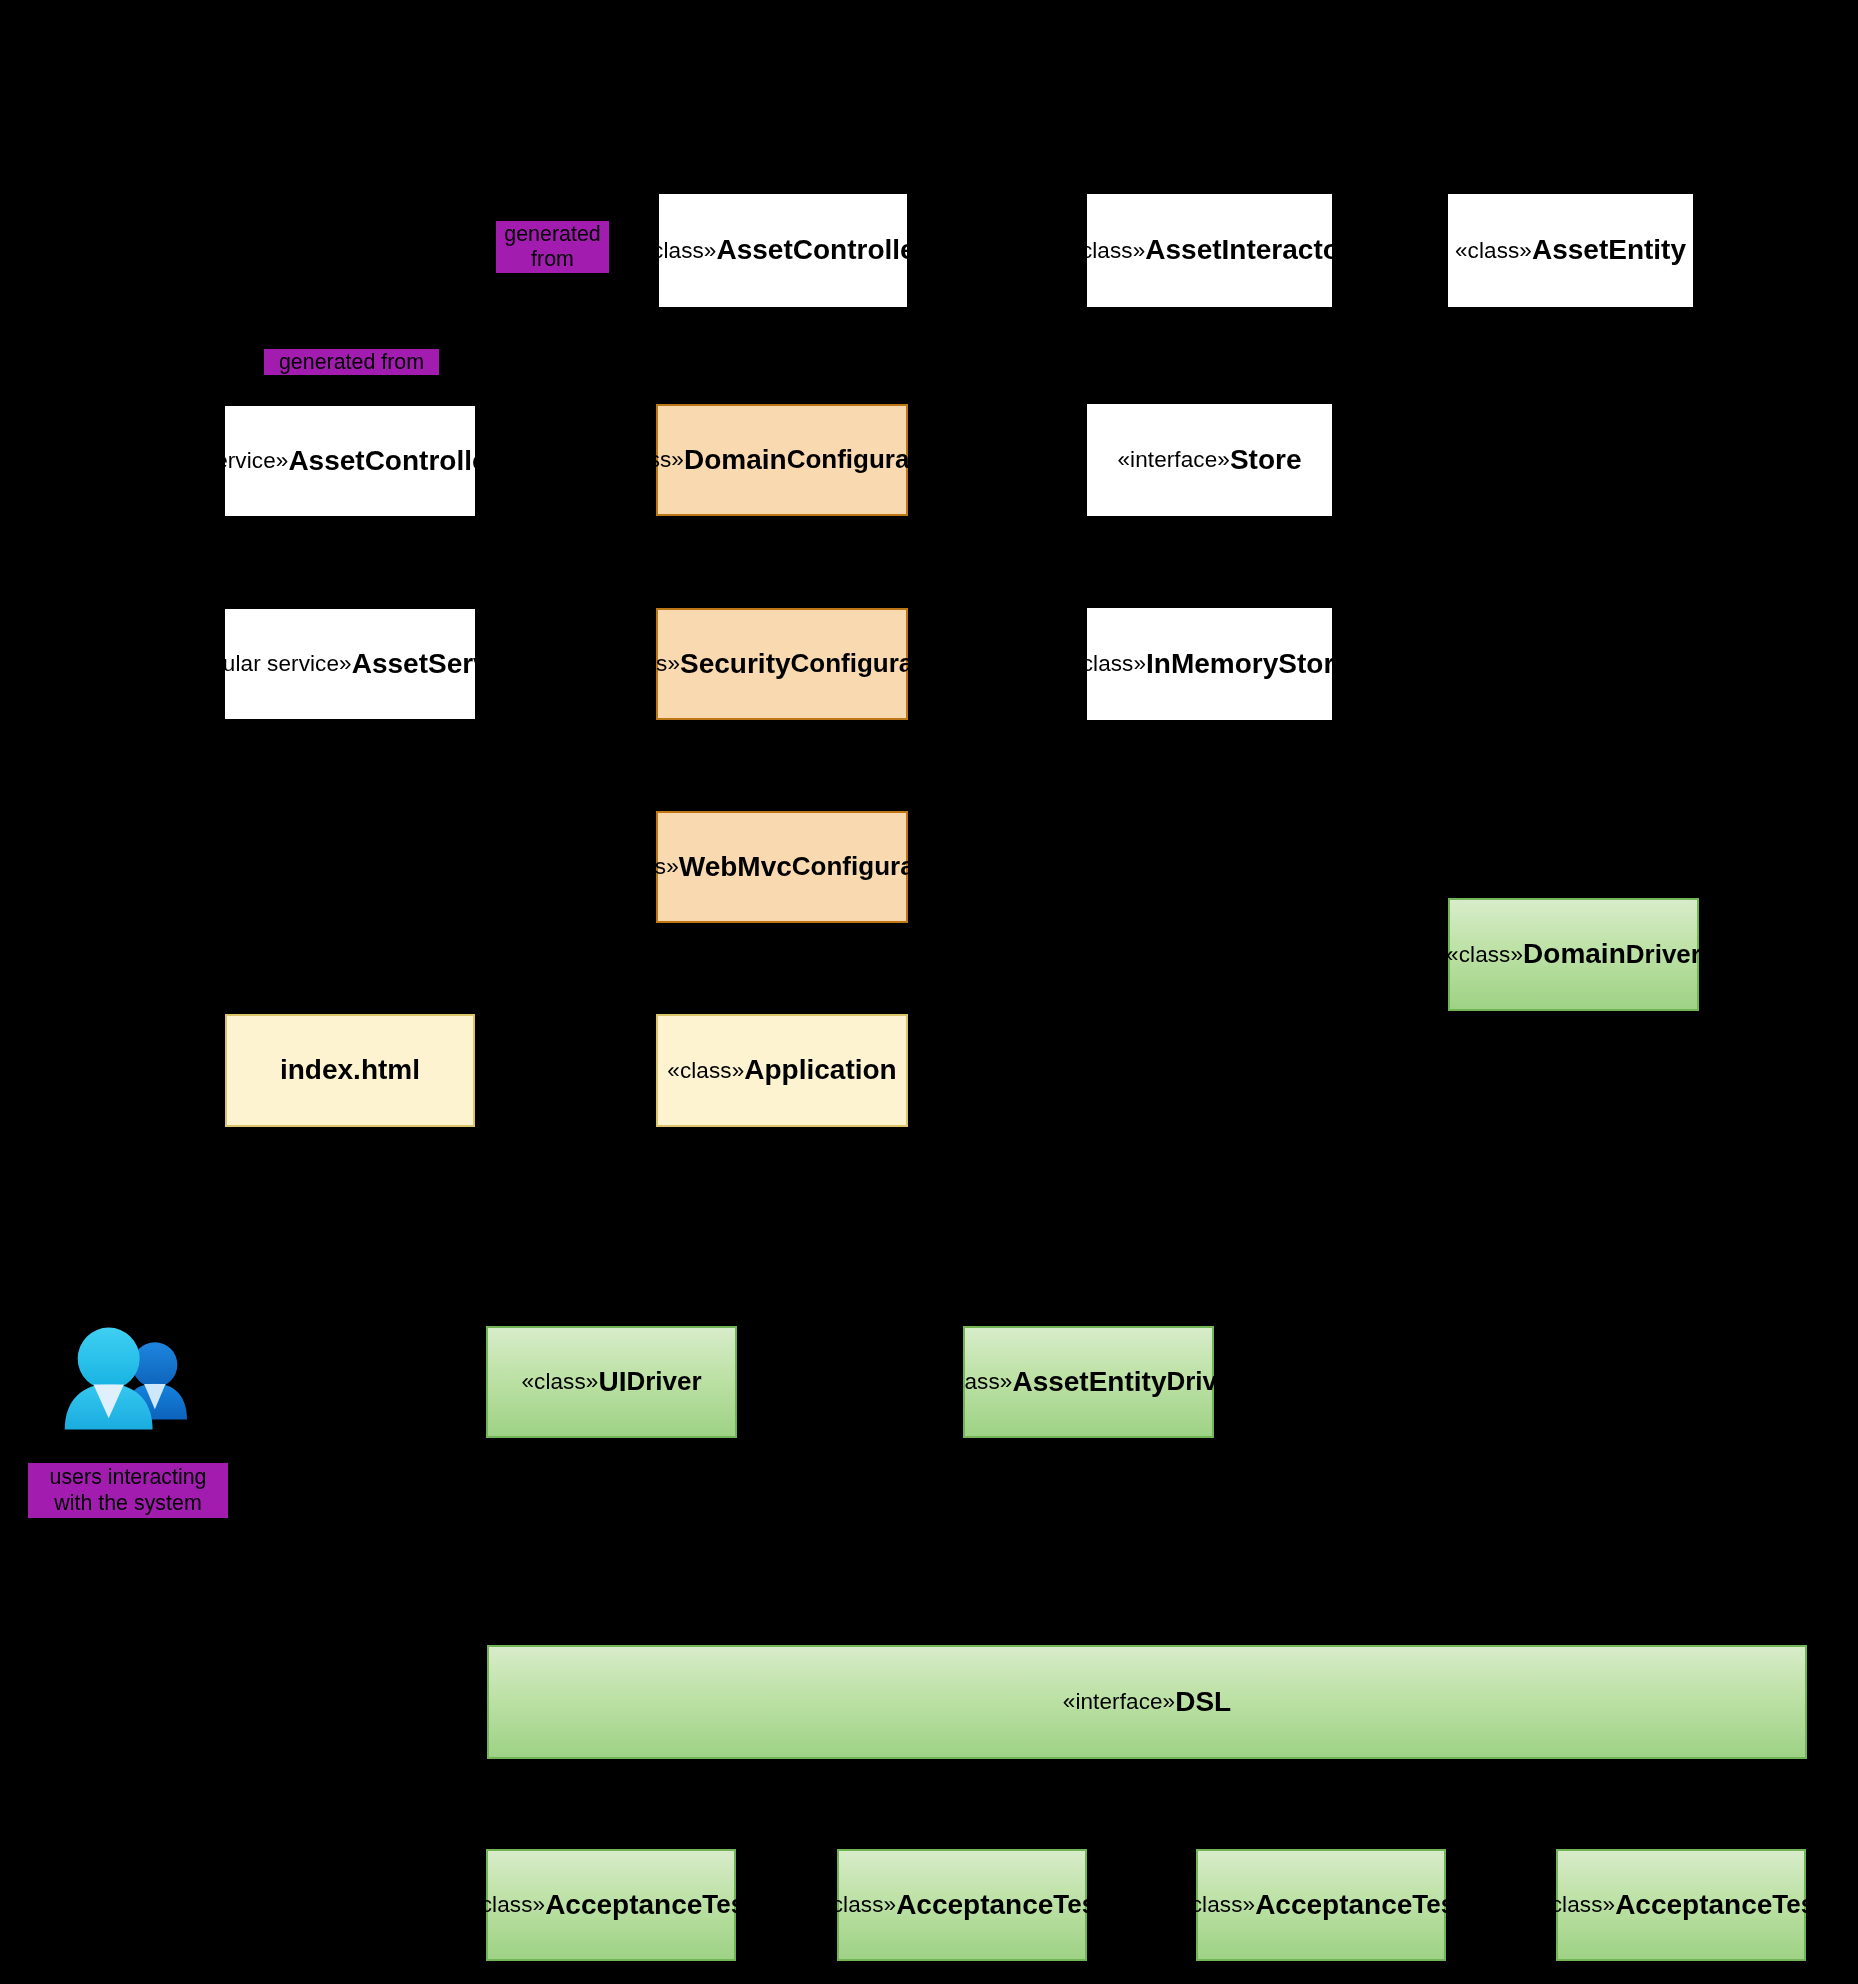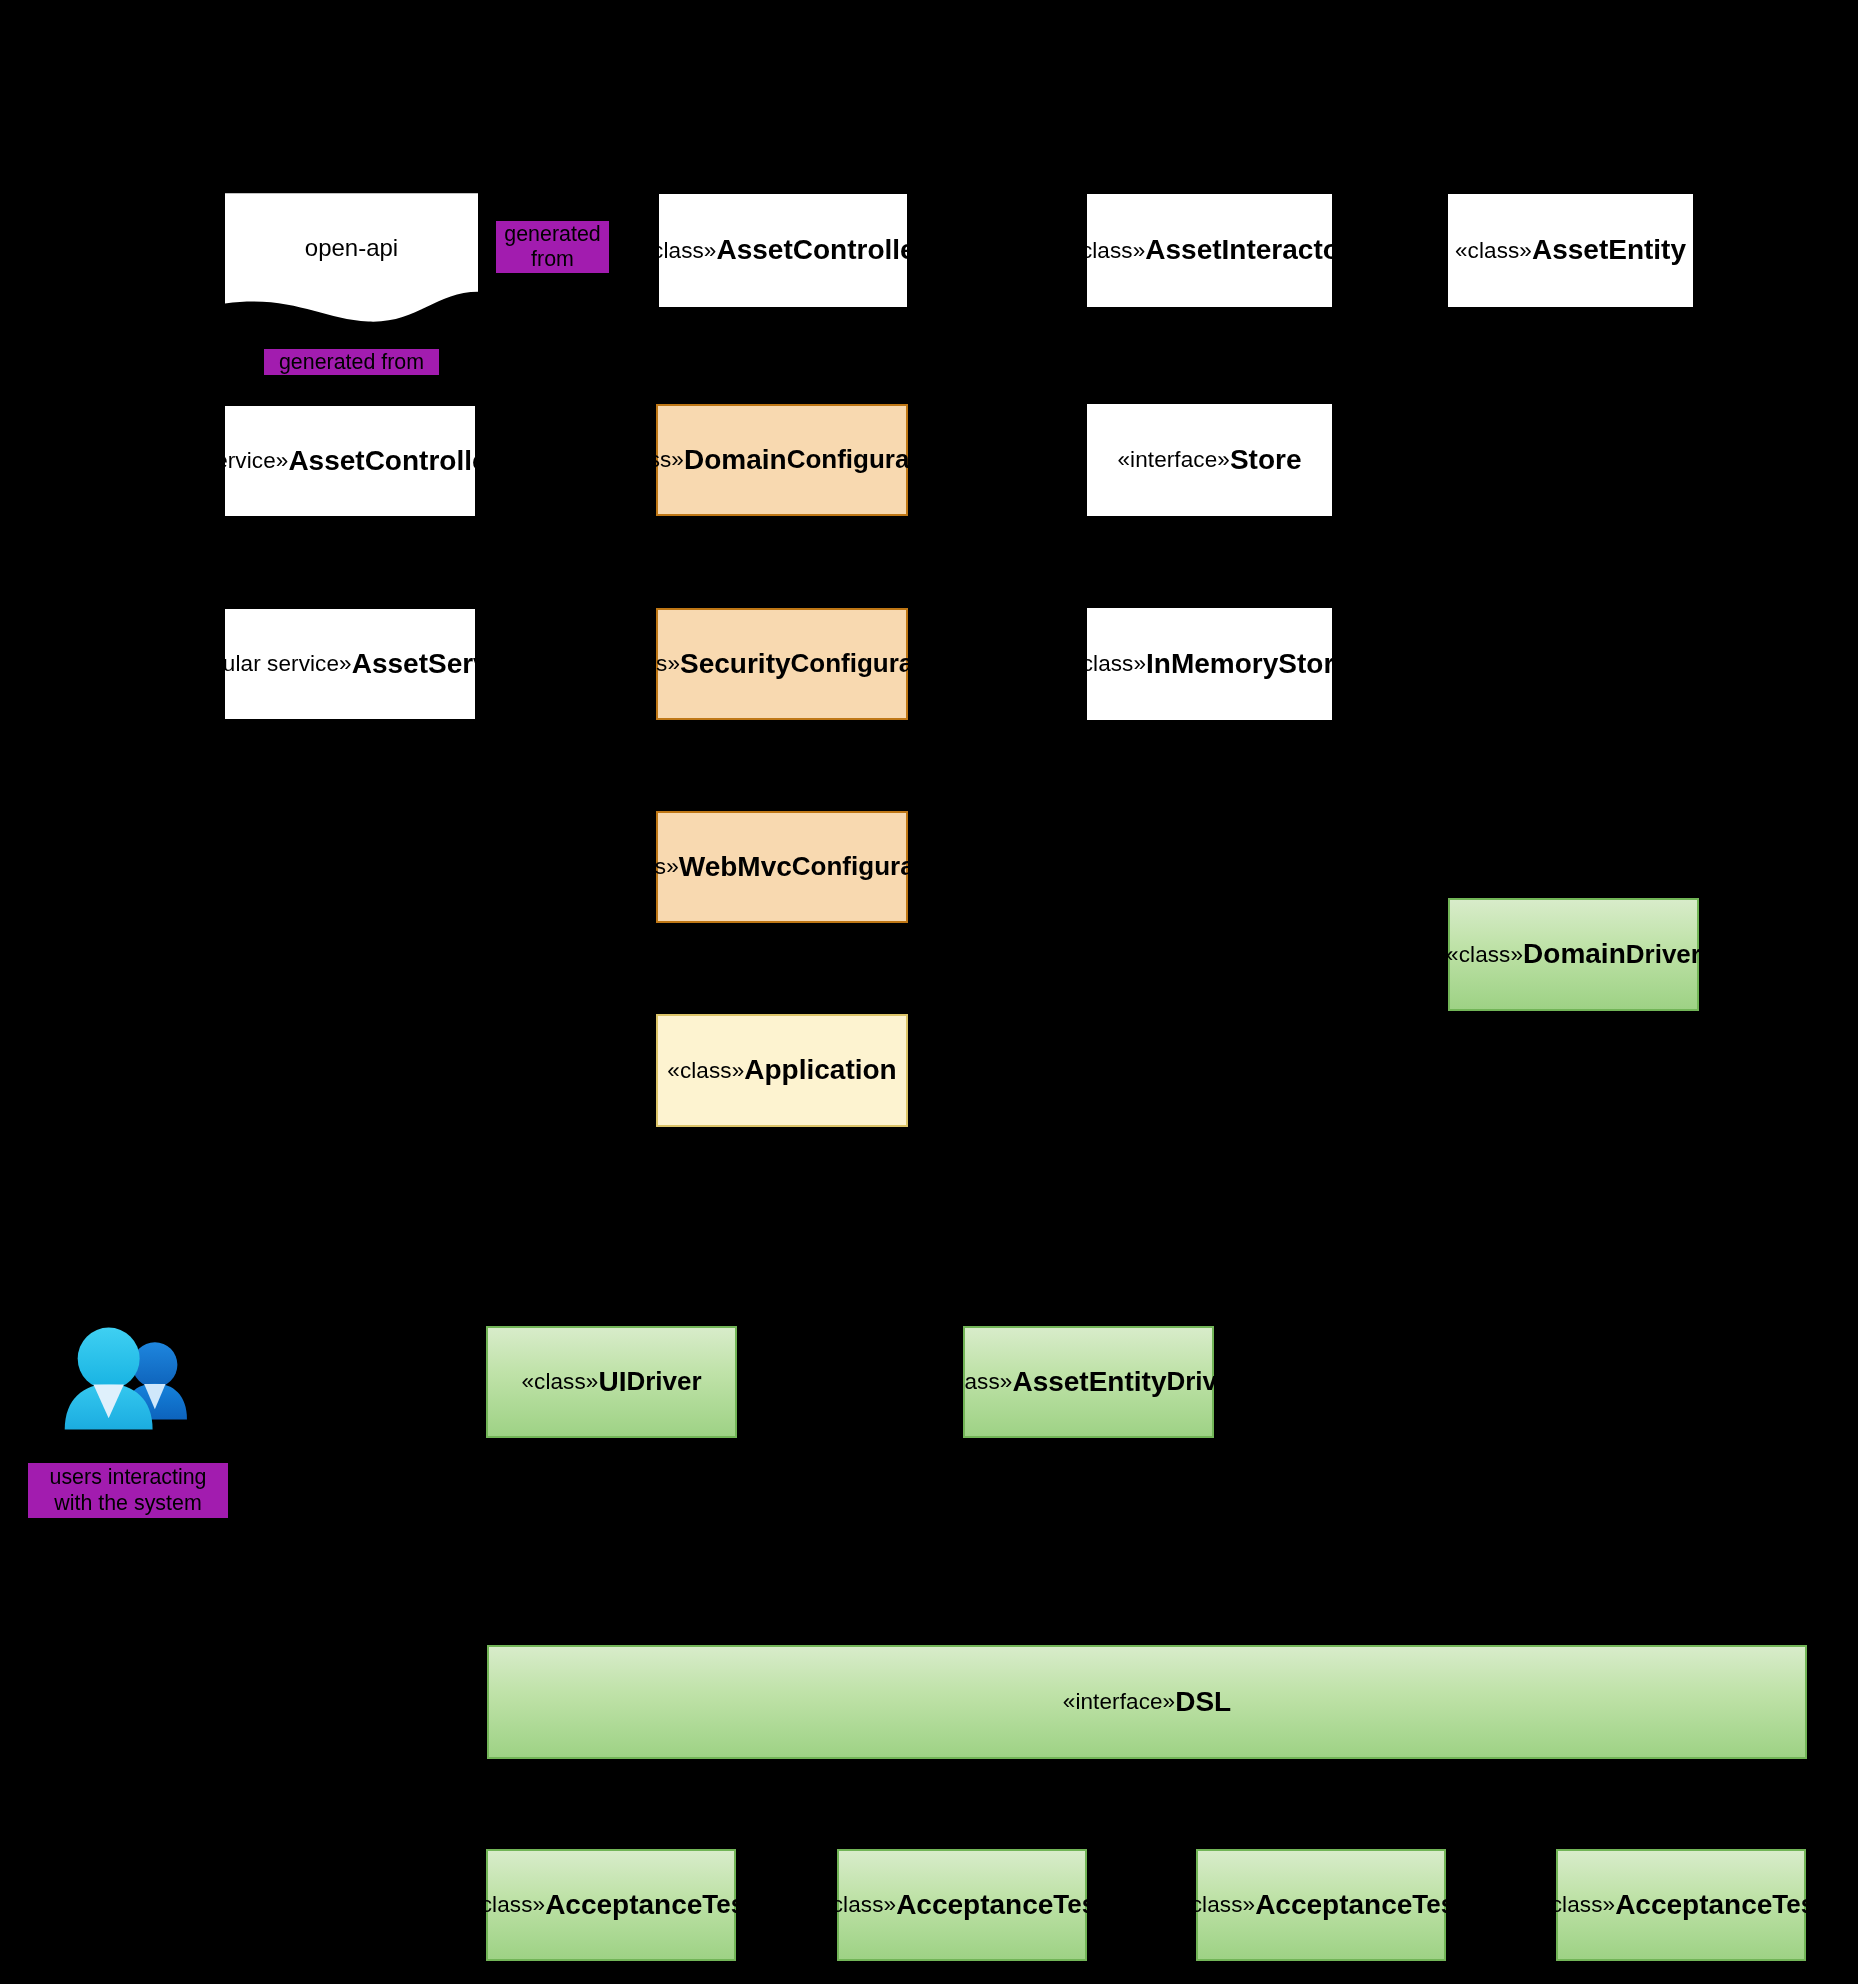--- a/index.html
+++ b/index.html
@@ -100,26 +100,20 @@
   
   .actor {
     position: absolute;
   }
 </style>
 </head>
 <body>
 
 <div id="canvas">
 
-  <div class="doc-shape" style="left:225px; top:193px; width:253px; height:130px;">
-    <svg width="253" height="130" viewBox="0 0 450 230" xmlns="http://www.w3.org/2000/svg">
-      <path d="M0,0 L450,0 L450,175 C 375,175 340,232 255,228 C 170,224 120,180 0,196 Z" fill="#ffffff"></path>
-    </svg>
-    <div class="doc-label" style="top:41px;">open-api</div>
-  </div>
 
   <div class="chip" style="left:496px; top:221px; width:113px;">generated
 from</div>
 
   <div class="chip" style="left:264px; top:349px; width:175px;">generated from</div>
 
   <div class="node box-white" style="left:659px; top:194px; width:248px; height:113px;">
     <div class="stereo">«class»</div>
     <div class="nm">AssetController</div>
   </div>
@@ -172,20 +166,23 @@
     <div class="nm">WebMvc</div>
     <div class="nm2">Configuration</div>
   </div>
 
   <div class="node box-green" style="left:1448px; top:898px; width:251px; height:113px;">
     <div class="stereo">«class»</div>
     <div class="nm">Domain</div>
     <div class="nm2">Driver</div>
   </div>
 
+  <div class="node box-yellow" style="left:225px; top:1014px; width:250px; height:113px;">
+    <div class="nm">index.html</div>
+  </div>
 
   <div class="node box-yellow" style="left:656px; top:1014px; width:252px; height:113px;">
     <div class="stereo">«class»</div>
     <div class="nm">Application</div>
   </div>
 
   <div class="actor" style="left:45px; top:1318px; width:169px; height:124px;">
     <svg width="169" height="124" viewBox="0 0 300 220" xmlns="http://www.w3.org/2000/svg">
       <defs>
         <linearGradient id="gBackHead" x1="0" y1="0" x2="0" y2="1">

